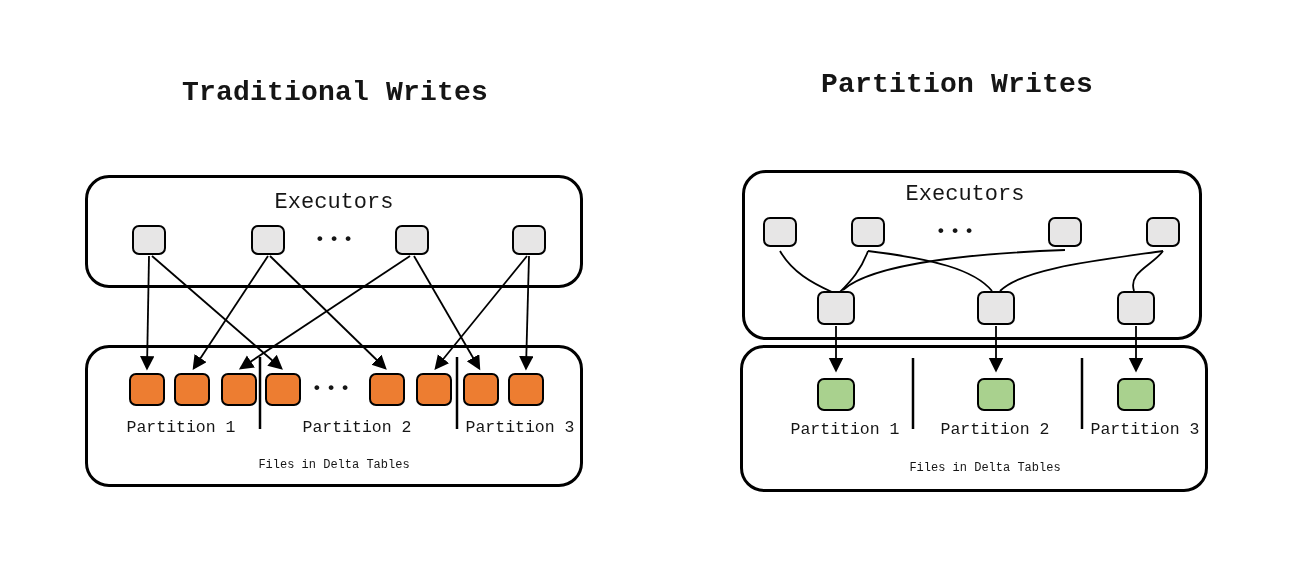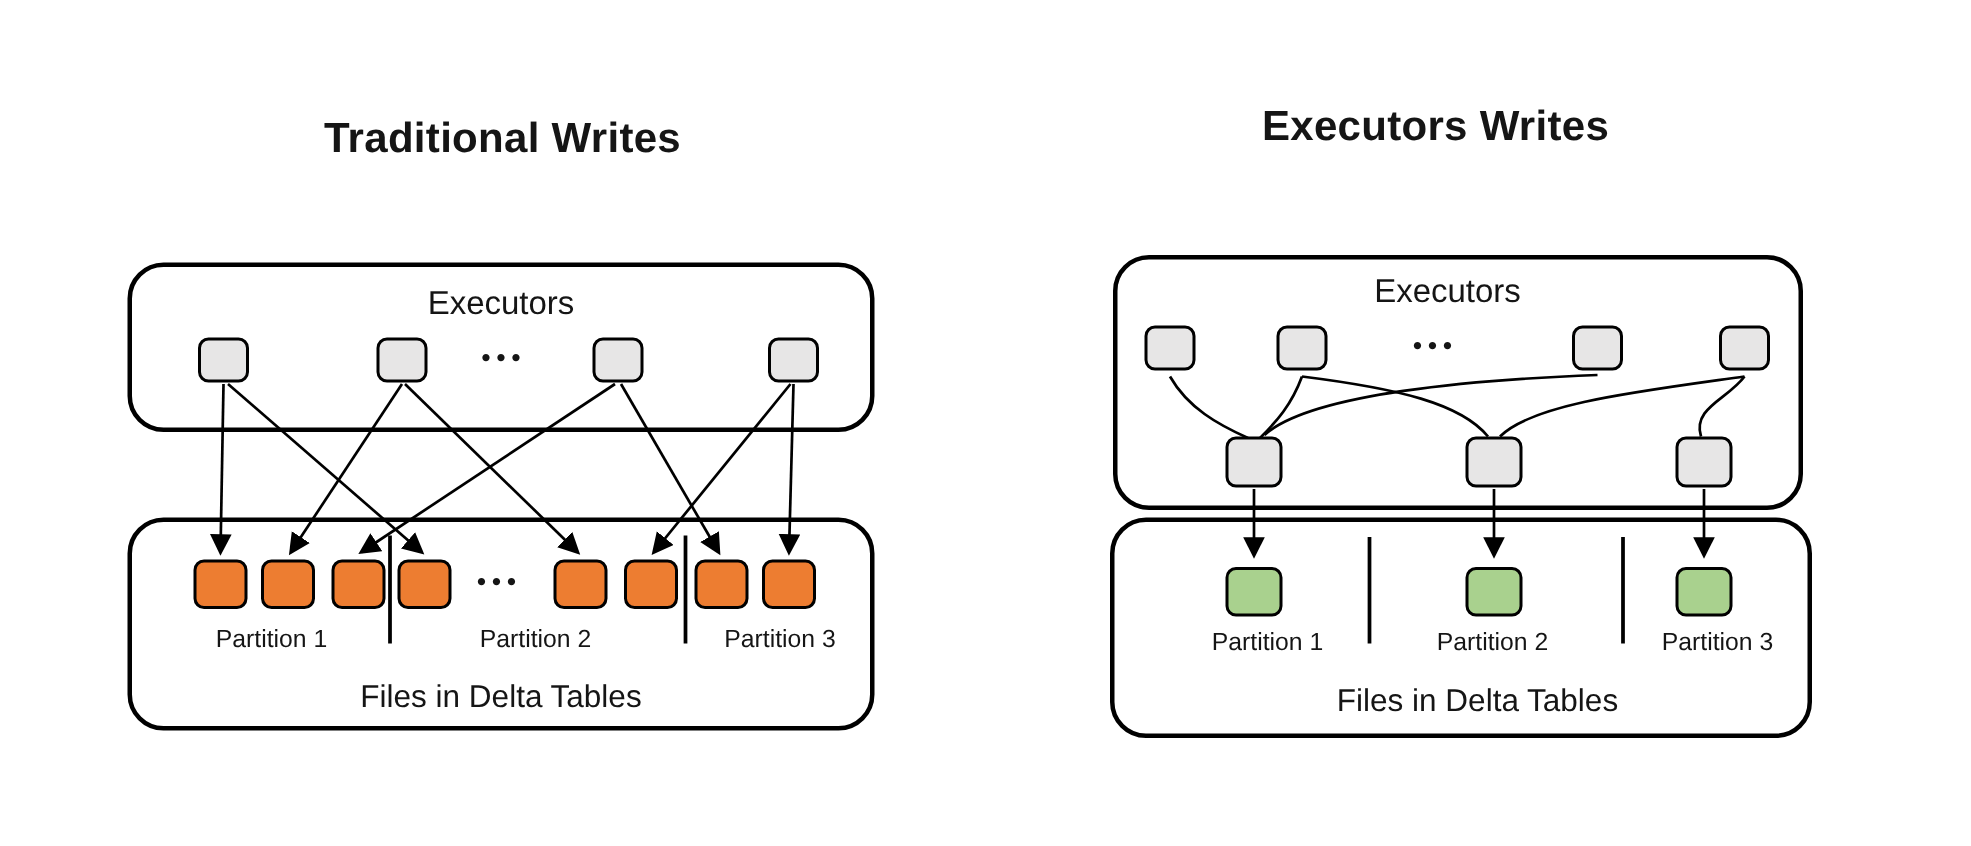--- a/index.html
+++ b/index.html
@@ -1,42 +1,42 @@
 <!DOCTYPE html>
 <html><head>
 <meta charset="utf-8">
 <style>
   html,body{margin:0;padding:0;background:#fff;}
   #canvas{
     position:relative;width:1314px;height:564px;background:#fff;overflow:hidden;
-    font-family:Liberation Sans, sans-serif;color:#151515;
+    font-family:Liberation Mono, monospace;color:#151515;
   }
   .frame{
     position:absolute;border:3.5px solid #000;border-radius:24px;background:#fff;
     box-sizing:border-box;z-index:1;
   }
   #wires{position:absolute;left:0;top:0;z-index:2;}
   .node{
     position:absolute;box-sizing:border-box;border:2.2px solid #000;border-radius:7px;z-index:3;
   }
   .exec-node{background:#e7e6e6;}
   .label{position:absolute;white-space:nowrap;z-index:4;transform:translate(-50%,-50%);}
   .title{font-size:28px;font-weight:600;letter-spacing:.2px;}
   .box-label{font-size:22px;font-weight:500;}
   .part-label{font-size:16.5px;font-weight:500;}
-  .files-label{font-size:21px;font-weight:500;}
+  .files-label{font-size:12px;font-weight:500;}
   .dots{font-size:17px;font-weight:700;letter-spacing:4px;z-index:4;}
 </style>
 </head>
 <body>
 
 <div id="canvas">
 
   <div class="label title" style="left:335px;top:92px">Traditional Writes</div>
-  <div class="label title" style="left:957px;top:84px">Executors Writes</div>
+  <div class="label title" style="left:957px;top:84px">Partition Writes</div>
 
   <div class="frame" style="left:85px;top:175px;width:498px;height:113px"></div>
   <div class="label box-label" style="left:334px;top:202px">Executors</div>
   <div class="label dots" style="left:336px;top:239px">•••</div>
 
   <div class="frame" style="left:85px;top:345px;width:498px;height:142px"></div>
   <div class="label dots" style="left:333px;top:388px">•••</div>
   <div class="label part-label" style="left:181px;top:427px">Partition 1</div>
   <div class="label part-label" style="left:357px;top:427px">Partition 2</div>
   <div class="label part-label" style="left:520px;top:427px">Partition 3</div>

